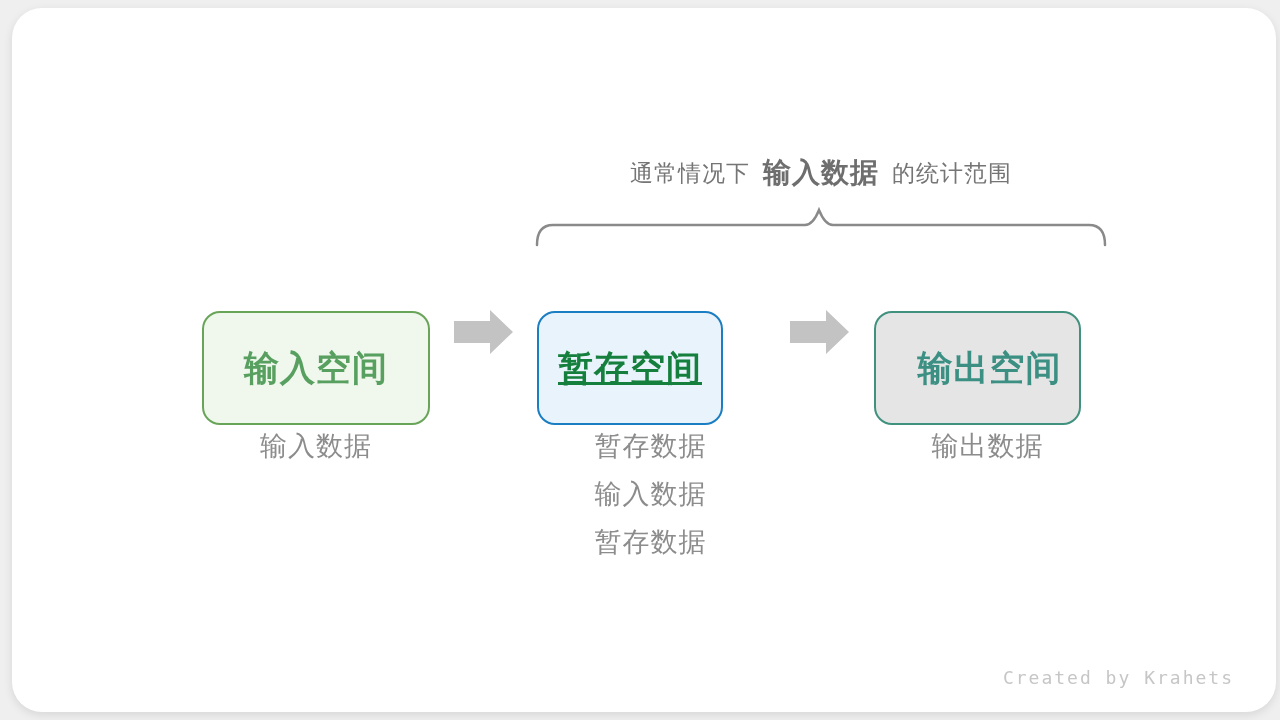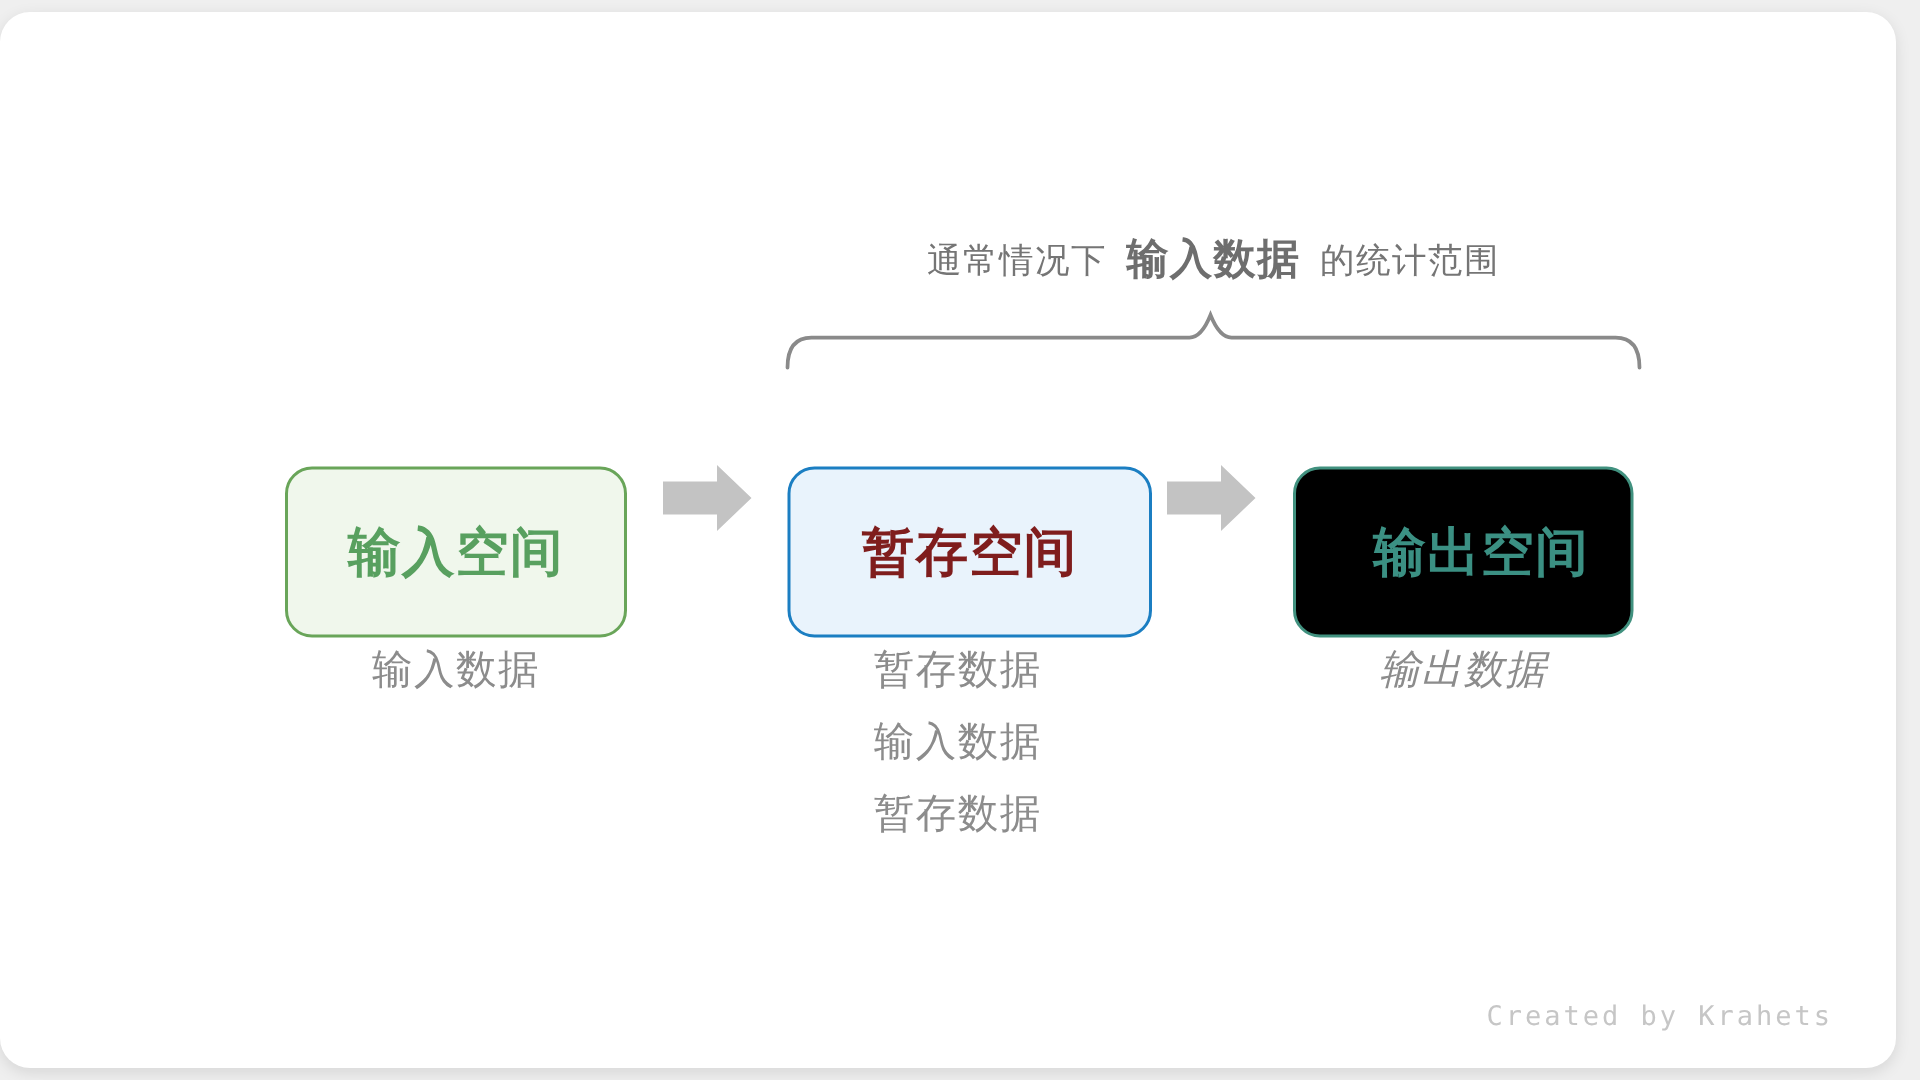--- a/index.html
+++ b/index.html
@@ -5,24 +5,24 @@
   * { margin: 0; padding: 0; box-sizing: border-box; }
   html, body {
     width: 1280px; height: 720px;
     font-family: "Liberation Sans", "DejaVu Sans", sans-serif;
     background: #efefef;
     overflow: hidden;
     position: relative;
   }
   .card {
     position: absolute;
-    left: 0; top: 8px;
+    left: 12px; top: 8px;
     width: 1264px; height: 704px;
     background: #ffffff;
-    border-radius: 20px;
+    border-radius: 30px;
     box-shadow: 0 3px 10px rgba(0,0,0,0.10);
   }
   
   .title {
     position: absolute;
     left: 515px; top: 144px;
     width: 588px; height: 42px;
     display: flex;
     justify-content: center;
     align-items: center;
@@ -46,41 +46,41 @@
     border: 2px solid;
     display: flex;
     align-items: center;
     justify-content: center;
     font-size: 35px;
     font-weight: bold;
     letter-spacing: 1px;
     margin-top: 36px;
   }
   .fbox.green  { left: 190px; width: 228px; border-color: #69a559; background: #f0f7ec; color: #58a05f; }
-  .fbox.blue   { left: 525px; width: 243px; border-color: #1b7ec2; background: #e9f3fc; color: #7f1d1d; }
-  .fbox.teal   { left: 862px; width: 227px; border-color: #41917f; background: #000000; color: #3b9083; padding-left: 24px; }
+  .fbox.blue   { left: 525px; width: 186px; border-color: #1b7ec2; background: #e9f3fc; color: #15803d; text-decoration: underline; }
+  .fbox.teal   { left: 862px; width: 207px; border-color: #41917f; background: #e5e5e5; color: #3b9083; padding-left: 24px; }
   
   .arrow {
     position: absolute;
     top: 301px;
     width: 60px; height: 46px;
   }
   .arrow.a1 { left: 442px; }
   .arrow.a2 { left: 778px; }
   
   .caption {
     position: absolute;
     color: #8c8c8c;
     font-size: 27px;
     letter-spacing: 1px;
     text-align: center;
   }
   .cap-input  { left: 190px; top: 424px; width: 228px; line-height: 28px; }
   .cap-temp   { left: 525px; top: 414px; width: 227px; line-height: 48px; }
-  .cap-output { left: 862px; top: 424px; width: 227px; line-height: 28px; font-style: italic; }
+  .cap-output { left: 862px; top: 424px; width: 227px; line-height: 28px; }
   
   .credit {
     position: absolute;
     right: 42px; bottom: 24px;
     font-family: "DejaVu Sans Mono", "Liberation Mono", monospace;
     font-size: 18px;
     color: #c6c6c6;
     letter-spacing: 2px;
   }
 </style>

